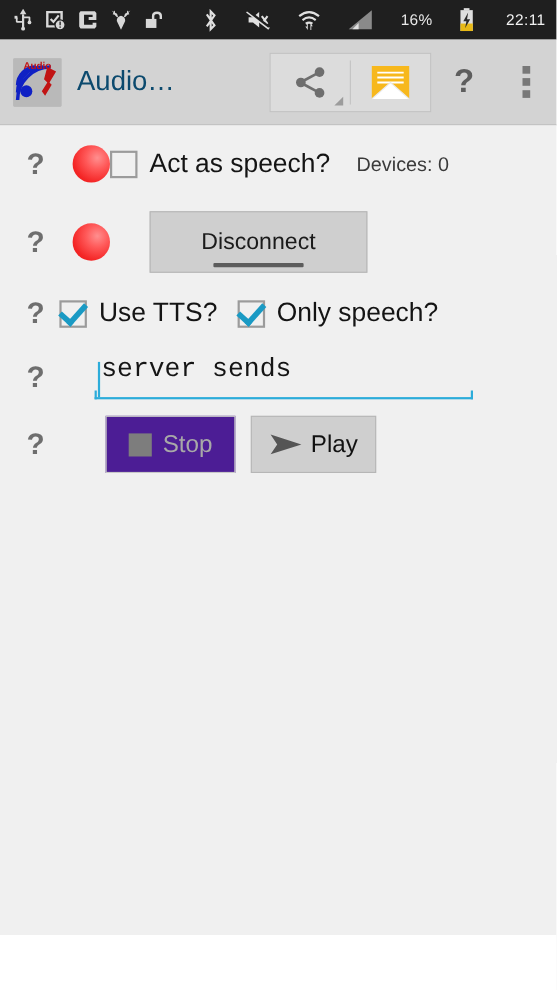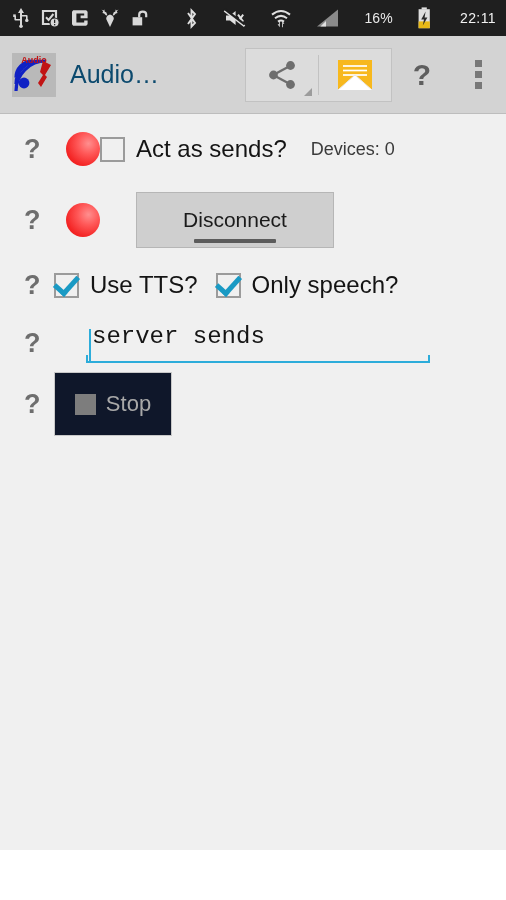--- a/index.html
+++ b/index.html
@@ -277,22 +277,23 @@
     position: absolute;
     left: 3px;
     bottom: 2px;
     width: 2px;
     height: 32px;
     background: #2cacda;
   }
 
   .btn-stop {
     width: 118px;
-    height: 64px;
-    background: #0f172a;
+    height: 52px;
+    margin-left: 42px;
+    background: #4c1d95;
     border-color: #c8c8c8;
     color: #a6a6a6;
     gap: 10px;
   }
   .btn-play {
     width: 114px;
     height: 52px;
     margin-left: 14px;
     gap: 8px;
   }
@@ -489,21 +490,21 @@
     </span>
   </div>
 </div>
 
 <div class="content">
 
   <div class="row row-server">
     <span class="qmark">?</span>
     <span class="led"></span>
     <span class="chk"></span>
-    <span class="chk-label">Act as sends?</span>
+    <span class="chk-label">Act as speech?</span>
     <span class="devices">Devices: 0</span>
   </div>
 
   <div class="row row-connect">
     <span class="qmark">?</span>
     <span class="led"></span>
     <div class="btn btn-disconnect">
       <span>Disconnect</span>
     </div>
   </div>
@@ -526,16 +527,24 @@
   </div>
 
   <div class="row row-transport">
     <span class="qmark">?</span>
 
     <div class="btn btn-stop">
       <span class="icon-square"></span>
       <span class="btn-label-stop">Stop</span>
     </div>
 
+    <div class="btn btn-play">
+      <span style="line-height:0;">
+        <svg width="30" height="22" viewBox="0 0 30 22">
+          <path d="M1 2 L29 11 L1 20 L7 11 Z" fill="#555555"></path>
+        </svg>
+      </span>
+      <span class="btn-label-play">Play</span>
+    </div>
   </div>
 
   <div class="bottom-white"></div>
 </div>
 
 </body></html>

